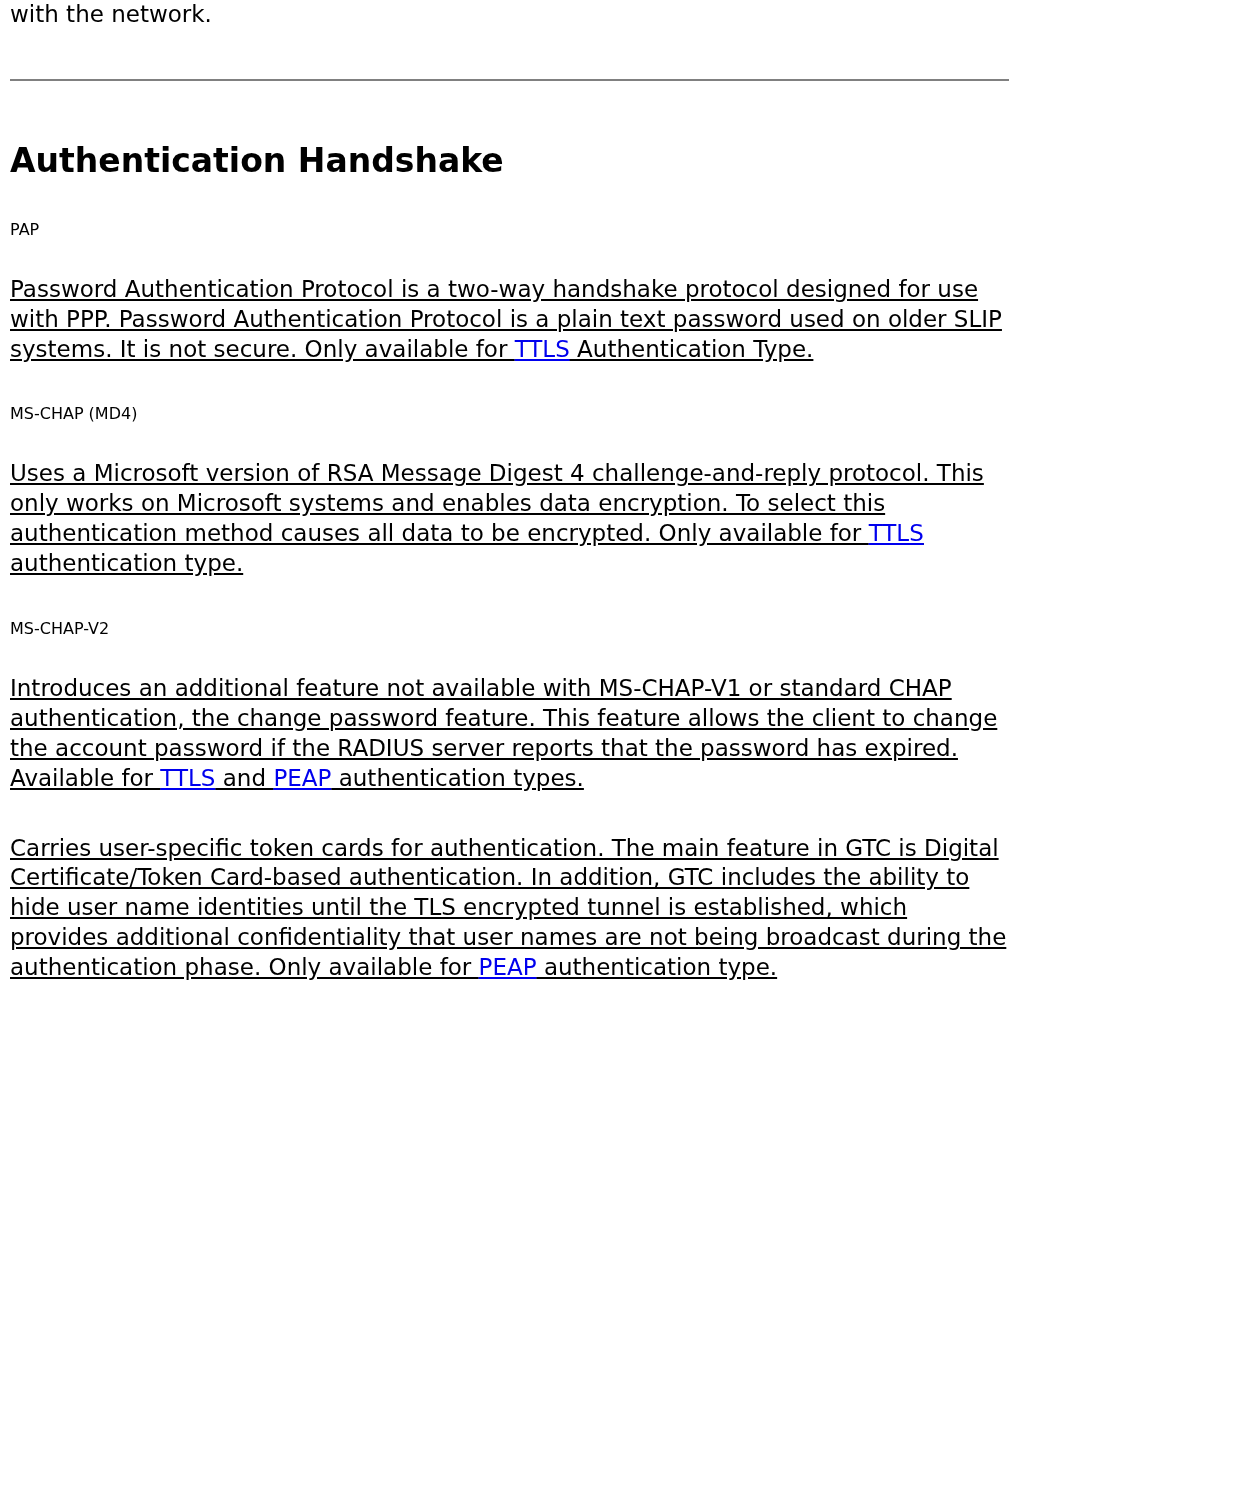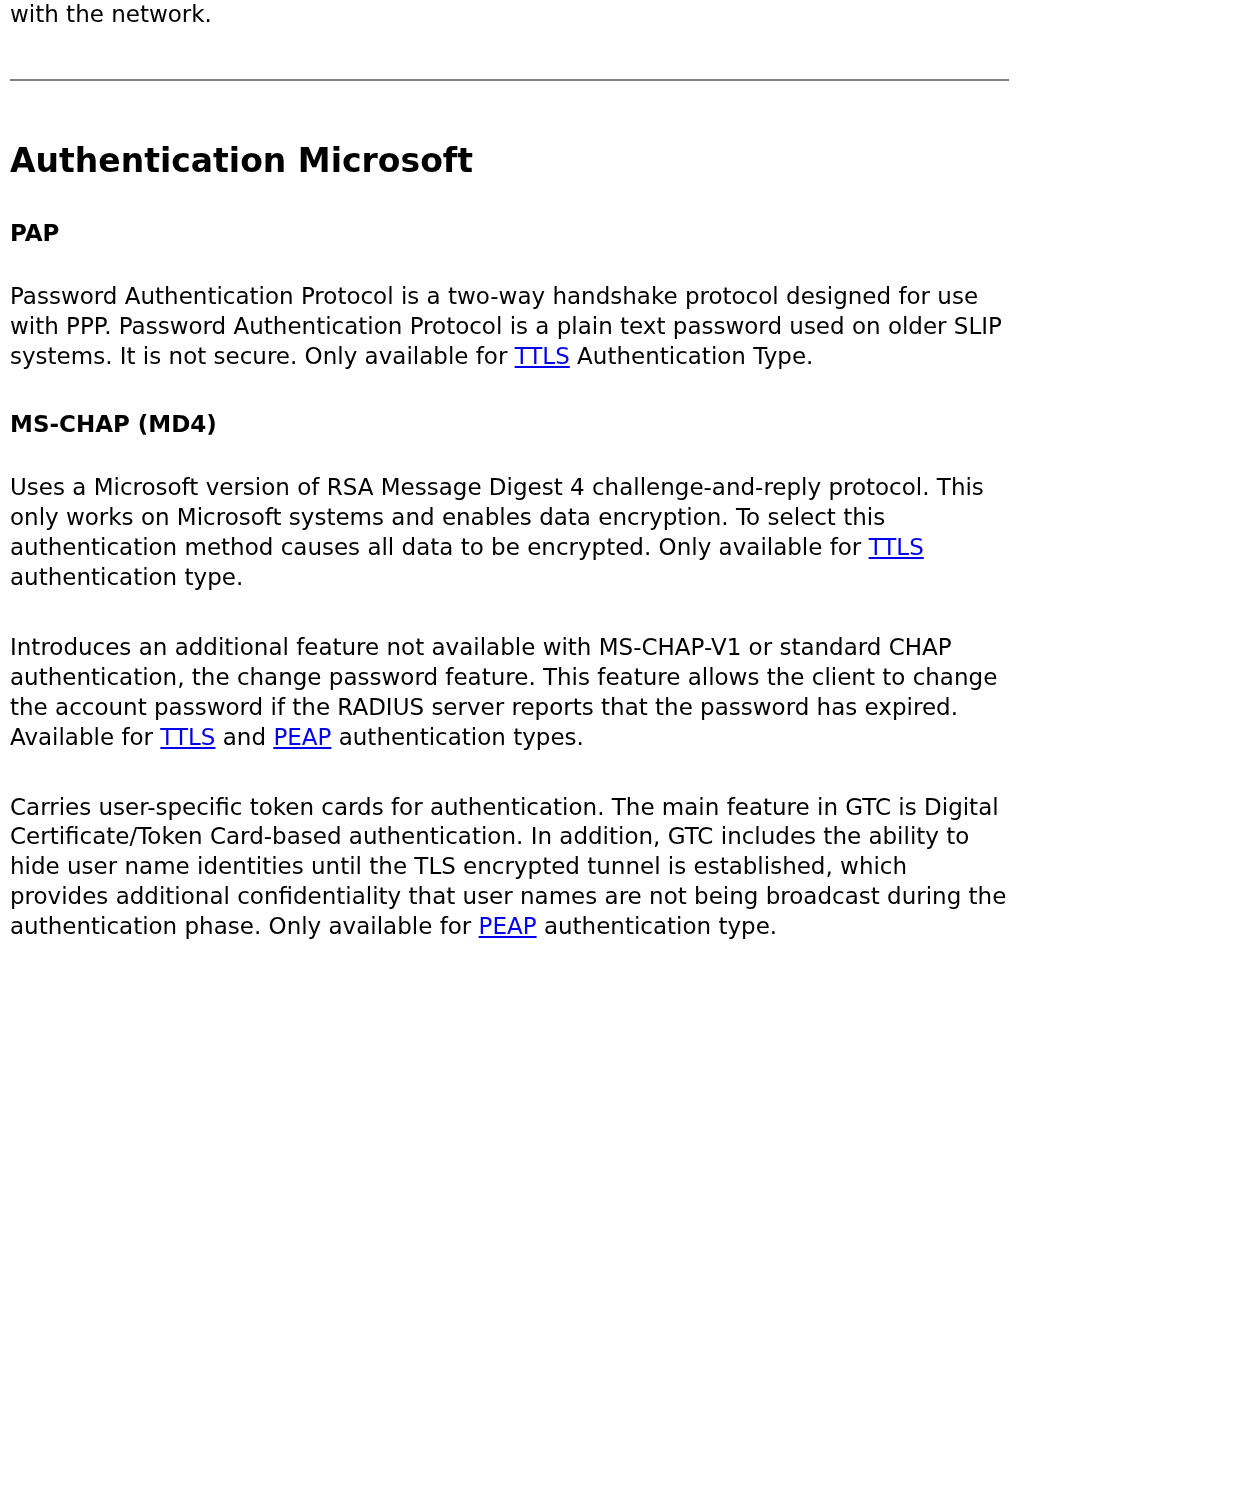--- a/index.html
+++ b/index.html
@@ -24,59 +24,61 @@
     border: none;
     border-top: 2px solid #808080;
     margin: 50px 0 60px 0;
   }
   h2.section-title {
     font-size: 33px;
     font-weight: bold;
     margin: 0 0 40px 0;
   }
   h3.sub {
-    font-size: 23px;
-    font-weight: bold;
+    font-size: 16px;
+    font-weight: normal;
     margin: 0 0 36px 0;
   }
   p.body {
     font-size: 23px;
     line-height: 1.30;
     margin: 8px 0 40px 0;
+    text-decoration: underline;
   }
   p.body.last {
     margin-bottom: 0;
   }
   a.doclink {
     color: #0000ee;
     text-decoration: underline;
   }
 </style>
 </head>
 <body>
 
 <div class="page">
 
   <p class="leadin">with the network.</p>
 
   <hr class="rule">
 
-  <h2 class="section-title">Authentication Microsoft</h2>
+  <h2 class="section-title">Authentication Handshake</h2>
 
   <h3 class="sub">PAP</h3>
   <p class="body">
     <span>Password Authentication Protocol is a two-way handshake protocol designed for use with PPP. Password Authentication Protocol is a plain text password used on older SLIP systems. It is not secure. Only available for </span><a href="#" class="doclink">TTLS</a><span> Authentication Type.</span>
   </p>
 
 
   <h3 class="sub">MS-CHAP (MD4)</h3>
   <p class="body">
     <span>Uses a Microsoft version of RSA Message Digest 4 challenge-and-reply protocol. This only works on Microsoft systems and enables data encryption. To select this authentication method causes all data to be encrypted. Only available for </span><a href="#" class="doclink">TTLS</a><span> authentication type.</span>
   </p>
 
+  <h3 class="sub">MS-CHAP-V2</h3>
   <p class="body">
     <span>Introduces an additional feature not available with MS-CHAP-V1 or standard CHAP authentication, the change password feature. This feature allows the client to change the account password if the RADIUS server reports that the password has expired. Available for </span><a href="#" class="doclink">TTLS</a><span> and </span><a href="#" class="doclink">PEAP</a><span> authentication types.</span>
   </p>
 
   <p class="body">
     <span>Carries user-specific token cards for authentication. The main feature in GTC is Digital Certificate/Token Card-based authentication. In addition, GTC includes the ability to hide user name identities until the TLS encrypted tunnel is established, which provides additional confidentiality that user names are not being broadcast during the authentication phase. Only available for </span><a href="#" class="doclink">PEAP</a><span> authentication type.</span>
   </p>
 
 
 </div>

